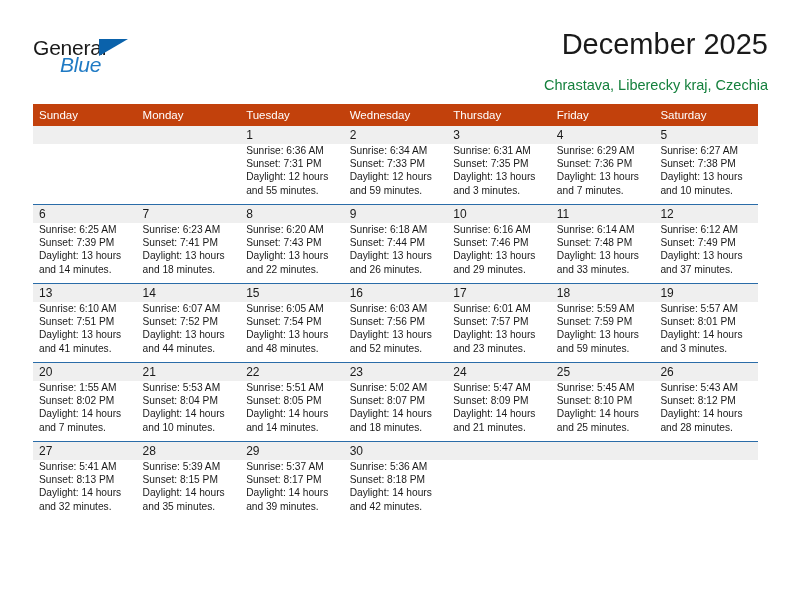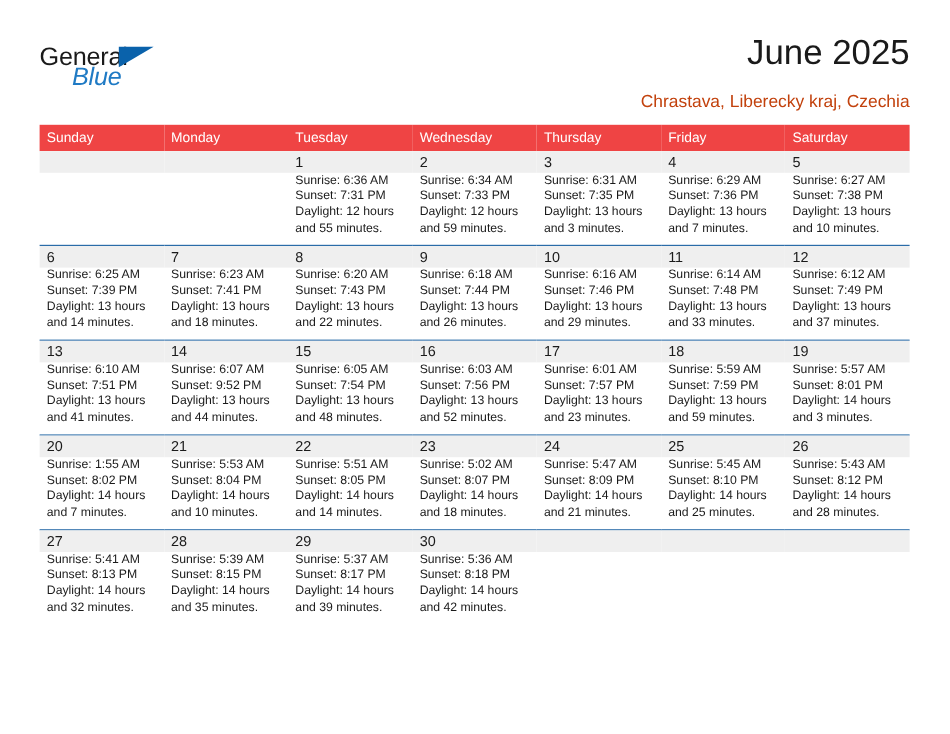--- a/index.html
+++ b/index.html
@@ -19,21 +19,21 @@
     width: 792px;
     height: 612px;
     box-sizing: border-box;
   }
 
   
   .top {
     position: absolute;
     left: 33px;
     top: 28px;
-    right: 34px;
+    right: 24px;
     height: 70px;
   }
   .logo {
     position: absolute;
     left: 0;
     top: 8px;
     width: 115px;
     height: 44px;
   }
   .logo-general {
@@ -73,37 +73,37 @@
     color: #1a1a1a;
     text-align: right;
     white-space: nowrap;
     font-family: "Liberation Sans", sans-serif;
   }
   .subtitle {
     position: absolute;
     right: 0;
     top: 49px;
     font-size: 14.5px;
-    color: #c2410c;
+    color: #15803d;
     text-align: center;
     white-space: nowrap;
     font-family: "Liberation Sans", sans-serif;
   }
 
   
   .calendar {
     position: absolute;
     left: 33px;
     top: 104px;
     width: 725px;
     border-collapse: collapse;
     table-layout: fixed;
   }
   .calendar th {
-    background: #ef4444;
+    background: #c2410c;
     color: #ffffff;
     font-size: 11.5px;
     font-weight: normal;
     text-align: left;
     padding: 5px 0 5px 6px;
     height: 11px;
     font-family: "Liberation Sans", sans-serif;
   }
   .calendar td {
     vertical-align: top;
@@ -148,21 +148,21 @@
 <div class="page">
 
   <div class="top">
 
     <div class="logo">
       <span class="logo-general">General</span>
       <span class="logo-tri"></span>
       <span class="logo-blue">Blue</span>
     </div>
 
-    <div class="title">June 2025</div>
+    <div class="title">December 2025</div>
     <div class="subtitle">Chrastava, Liberecky kraj, Czechia</div>
   </div>
 
   <table class="calendar">
     <thead>
       <tr id="weekday-row">
           <th>Sunday</th>
           <th>Monday</th>
           <th>Tuesday</th>
           <th>Wednesday</th>
@@ -330,21 +330,21 @@
                 <div>Daylight: 13 hours</div>
                 <div>and 41 minutes.</div>
               </div>
             </div>
           </td>
           <td>
             <div class="cell">
               <div class="daynum-band">14</div>
               <div class="info">
                 <div>Sunrise: 6:07 AM</div>
-                <div>Sunset: 9:52 PM</div>
+                <div>Sunset: 7:52 PM</div>
                 <div>Daylight: 13 hours</div>
                 <div>and 44 minutes.</div>
               </div>
             </div>
           </td>
           <td>
             <div class="cell">
               <div class="daynum-band">15</div>
               <div class="info">
                 <div>Sunrise: 6:05 AM</div>

